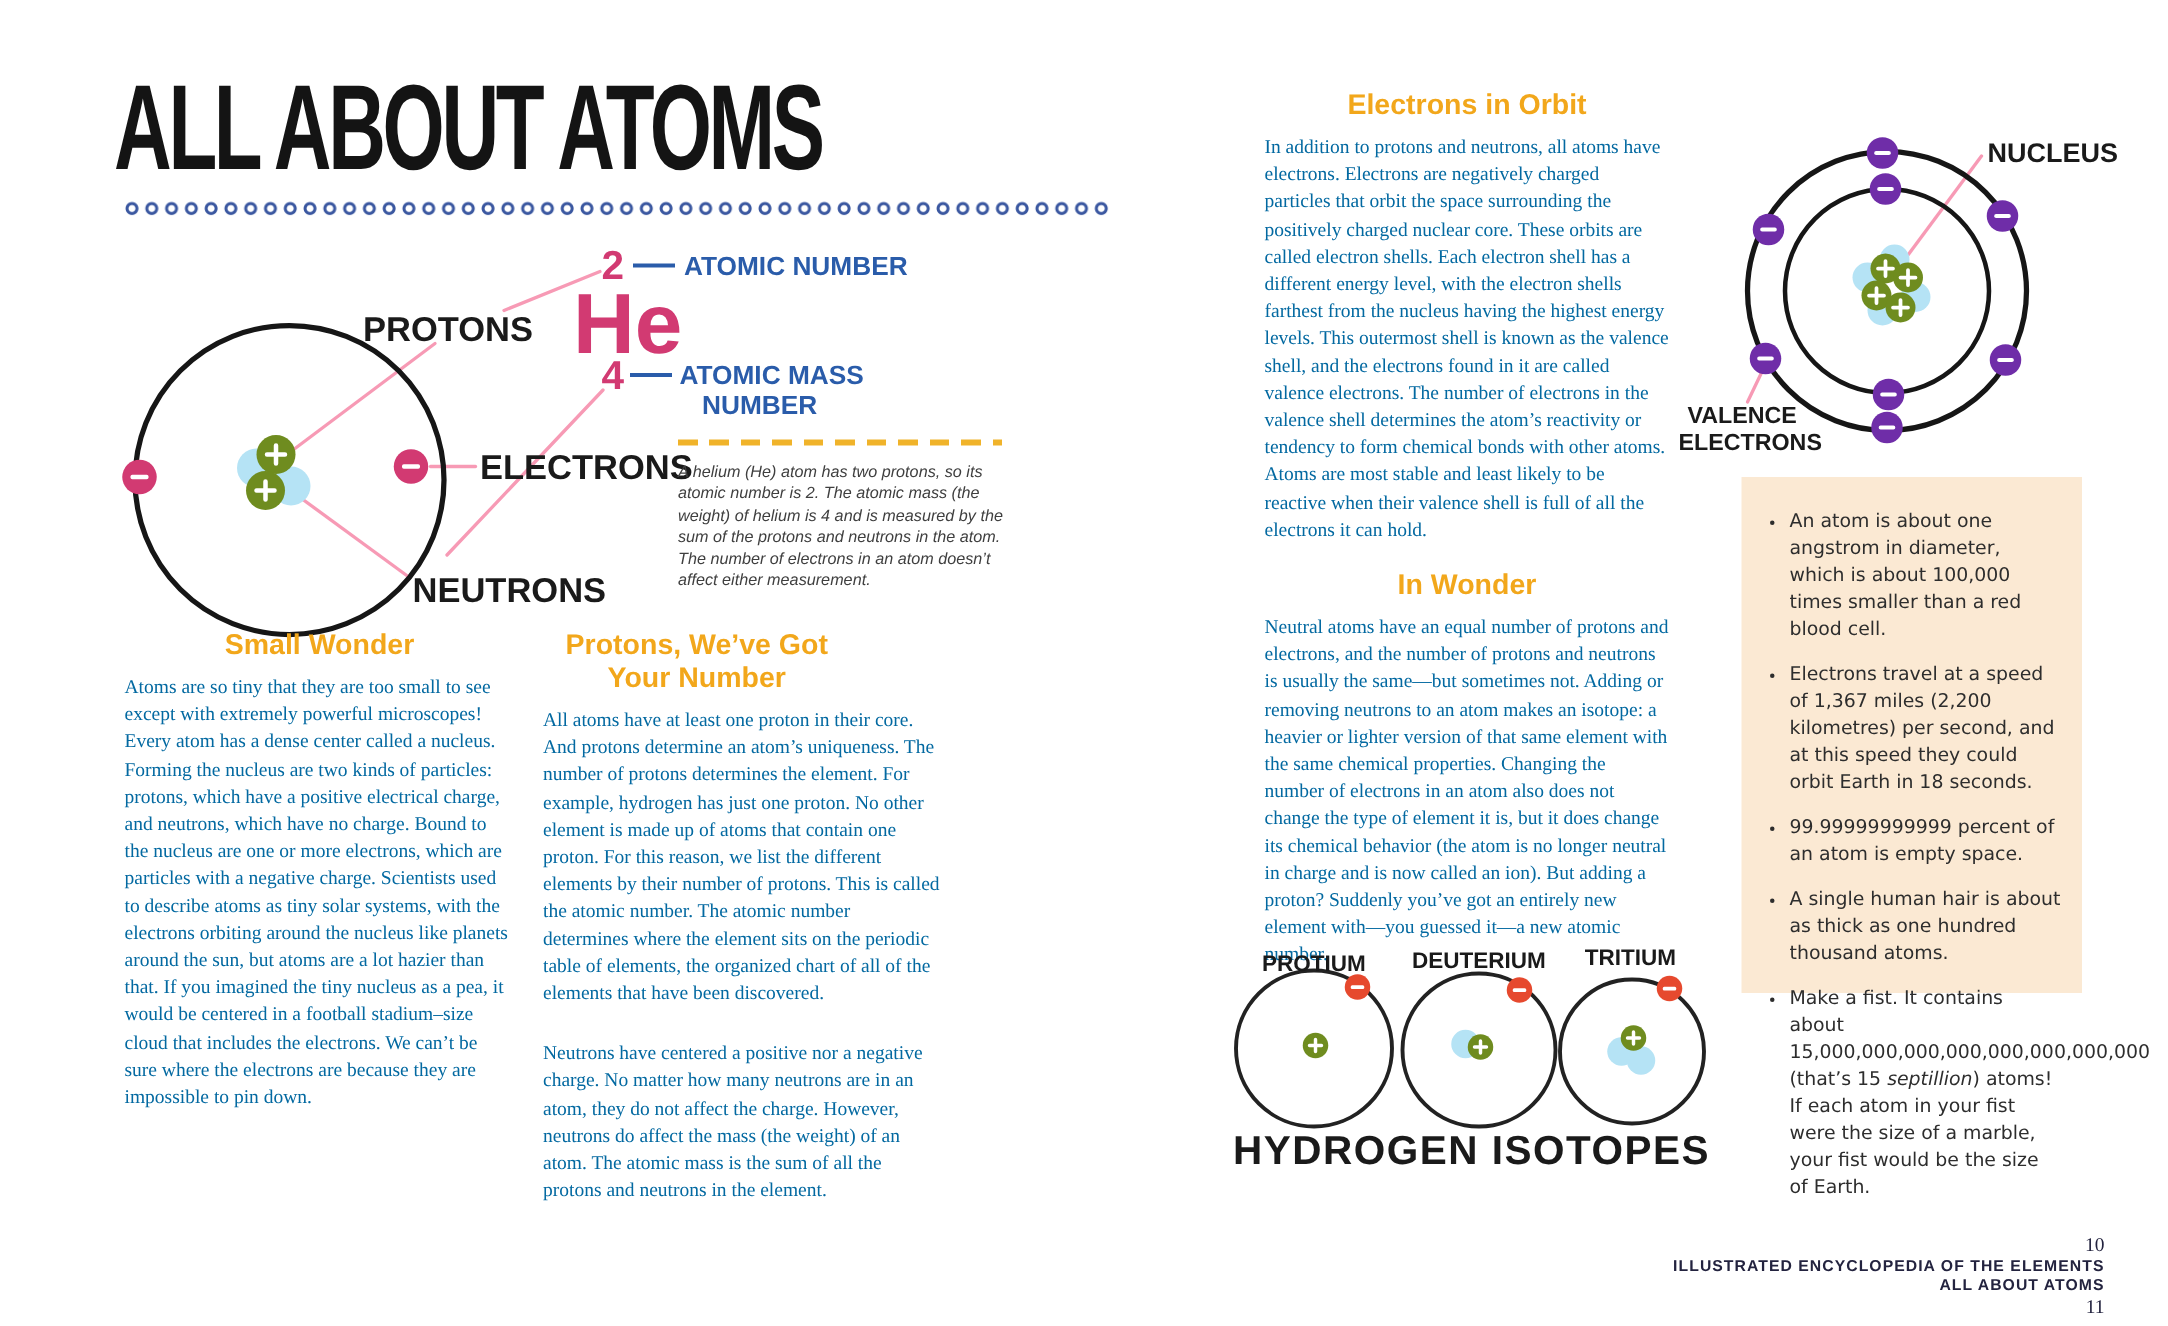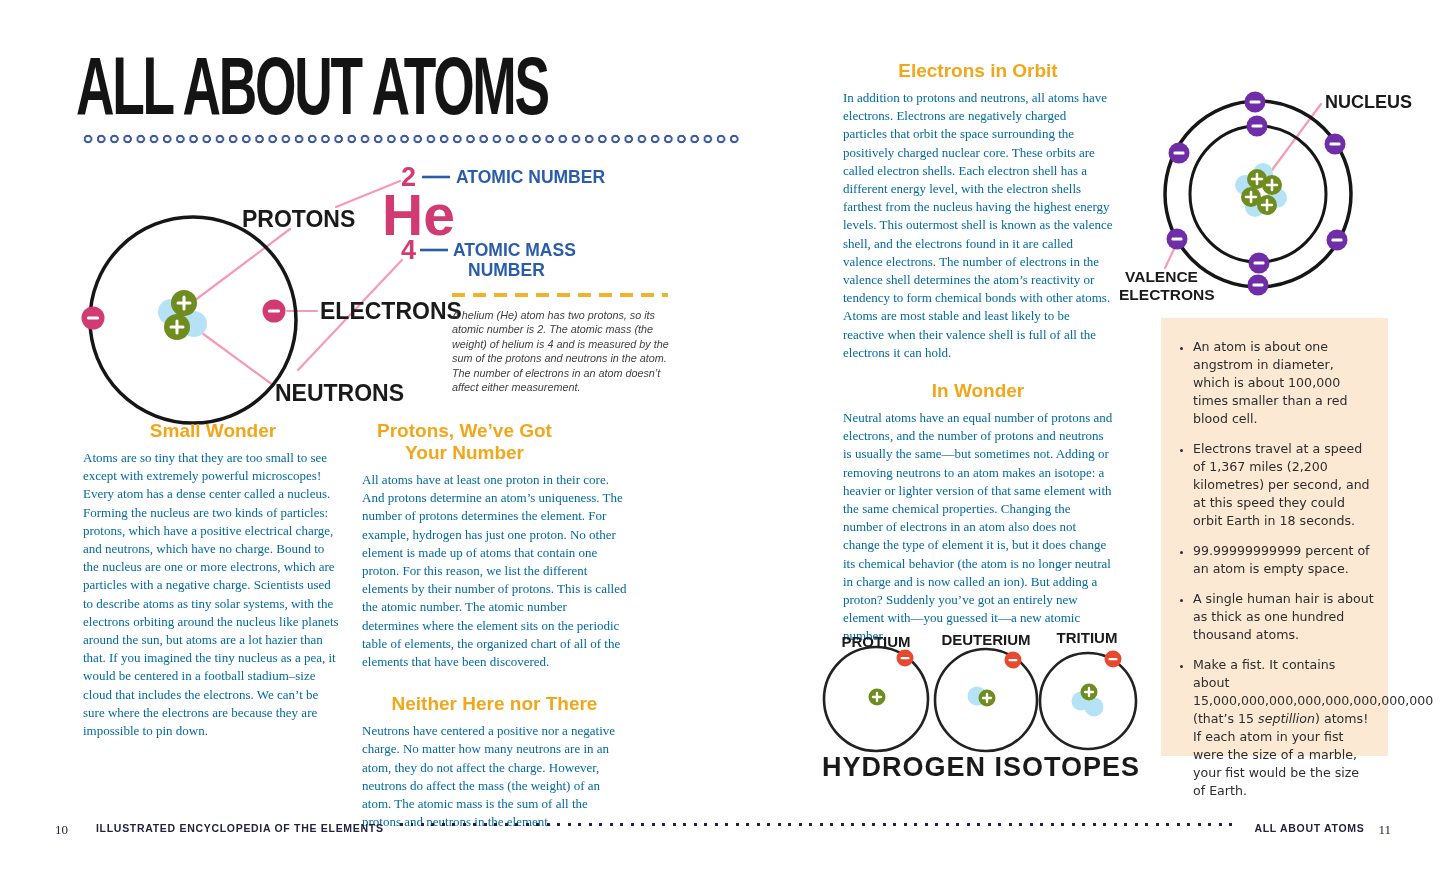--- a/index.html
+++ b/index.html
@@ -21,34 +21,34 @@
            color:#0369a1;margin:0;}
   .section + .section{margin-top:22px;}
   .narrow-heading{width:205px;}
   
   .caption-block{position:absolute;left:452px;top:293px;width:228px;font-style:italic;}
   .dash-sep{height:3.5px;width:216px;margin-bottom:11px;
             background:repeating-linear-gradient(90deg,#F0B32A 0 13px,rgba(0,0,0,0) 13px 21px);}
   .caption{font-family:"Liberation Sans",sans-serif;font-size:10.8px;line-height:14.6px;
            color:#3f3f3f;}
   
-  .factbox{position:absolute;left:1161px;top:318px;width:227px;height:438px;
+  .factbox{position:absolute;left:1161px;top:318px;width:227px;height:344px;
            background:#FBE9D3;box-sizing:border-box;padding:20px 14px 0 12px;}
   .factbox ul{margin:0;padding:0 0 0 20px;}
   .factbox li{font-family:"DejaVu Sans",sans-serif;font-size:12.6px;line-height:18px;
               color:#2d2d2d;margin-bottom:12px;}
   .factbox li::marker{color:#2d2d2d;font-size:11px;}
   .it{font-style:italic;}
   
   svg{position:absolute;overflow:visible;}
   .handtxt{font-family:"Liberation Sans",sans-serif;font-weight:700;fill:#1a1a1a;}
   .bluetxt{font-family:"Liberation Sans",sans-serif;font-weight:700;fill:#2A5CAA;}
   .pinktxt{font-family:"Liberation Sans",sans-serif;font-weight:700;fill:#D23A72;}
   
-  .footer{position:absolute;left:55px;right:54px;top:822px;display:flex;align-items:flex-start;}
+  .footer{position:absolute;left:55px;right:42px;top:822px;display:flex;align-items:flex-end;flex-direction:column;}
   .pgnum{font-family:"Liberation Serif",serif;font-size:13px;color:#23233f;}
   .foot-label{font-family:"Liberation Sans",sans-serif;font-weight:700;font-size:10.5px;
               letter-spacing:.7px;color:#23233f;white-space:nowrap;}
   .foot-left-label{margin-left:28px;}
   .leader{flex:1;height:3px;margin:1px 16px 0 16px;
           background:repeating-linear-gradient(90deg,#23233f 0 2.6px,rgba(0,0,0,0) 2.6px 10.5px);}
   .foot-right-num{margin-left:14px;}
 </style>
 </head>
 <body>
@@ -115,21 +115,20 @@
         <p class="bodytxt">Atoms are so tiny that they are too small to see except with extremely powerful microscopes! Every atom has a dense center called a nucleus. Forming the nucleus are two kinds of particles: protons, which have a positive electrical charge, and neutrons, which have no charge. Bound to the nucleus are one or more electrons, which are particles with a negative charge. Scientists used to describe atoms as tiny solar systems, with the electrons orbiting around the nucleus like planets around the sun, but atoms are a lot hazier than that. If you imagined the tiny nucleus as a pea, it would be centered in a football stadium–size cloud that includes the electrons. We can’t be sure where the electrons are because they are impossible to pin down.</p>
       </div>
     </div>
 
     <div class="col" style="left:362px;top:420px;width:265px">
       <div class="section">
         <h2 class="heading narrow-heading">Protons, We’ve Got Your Number</h2>
         <p class="bodytxt">All atoms have at least one proton in their core. And protons determine an atom’s uniqueness. The number of protons determines the element. For example, hydrogen has just one proton. No other element is made up of atoms that contain one proton. For this reason, we list the different elements by their number of protons. This is called the atomic number. The atomic number determines where the element sits on the periodic table of elements, the organized chart of all of the elements that have been discovered.</p>
       </div>
       <div class="section">
-        <h2 class="heading">Neither Here nor There</h2>
         <p class="bodytxt">Neutrons have centered a positive nor a negative charge. No matter how many neutrons are in an atom, they do not affect the charge. However, neutrons do affect the mass (the weight) of an atom. The atomic mass is the sum of all the protons and neutrons in the element.</p>
       </div>
     </div>
   </div>
 
   <div>
 
     <div class="col" style="left:843px;top:60px;width:270px">
       <div class="section">
         <h2 class="heading">Electrons in Orbit</h2>

